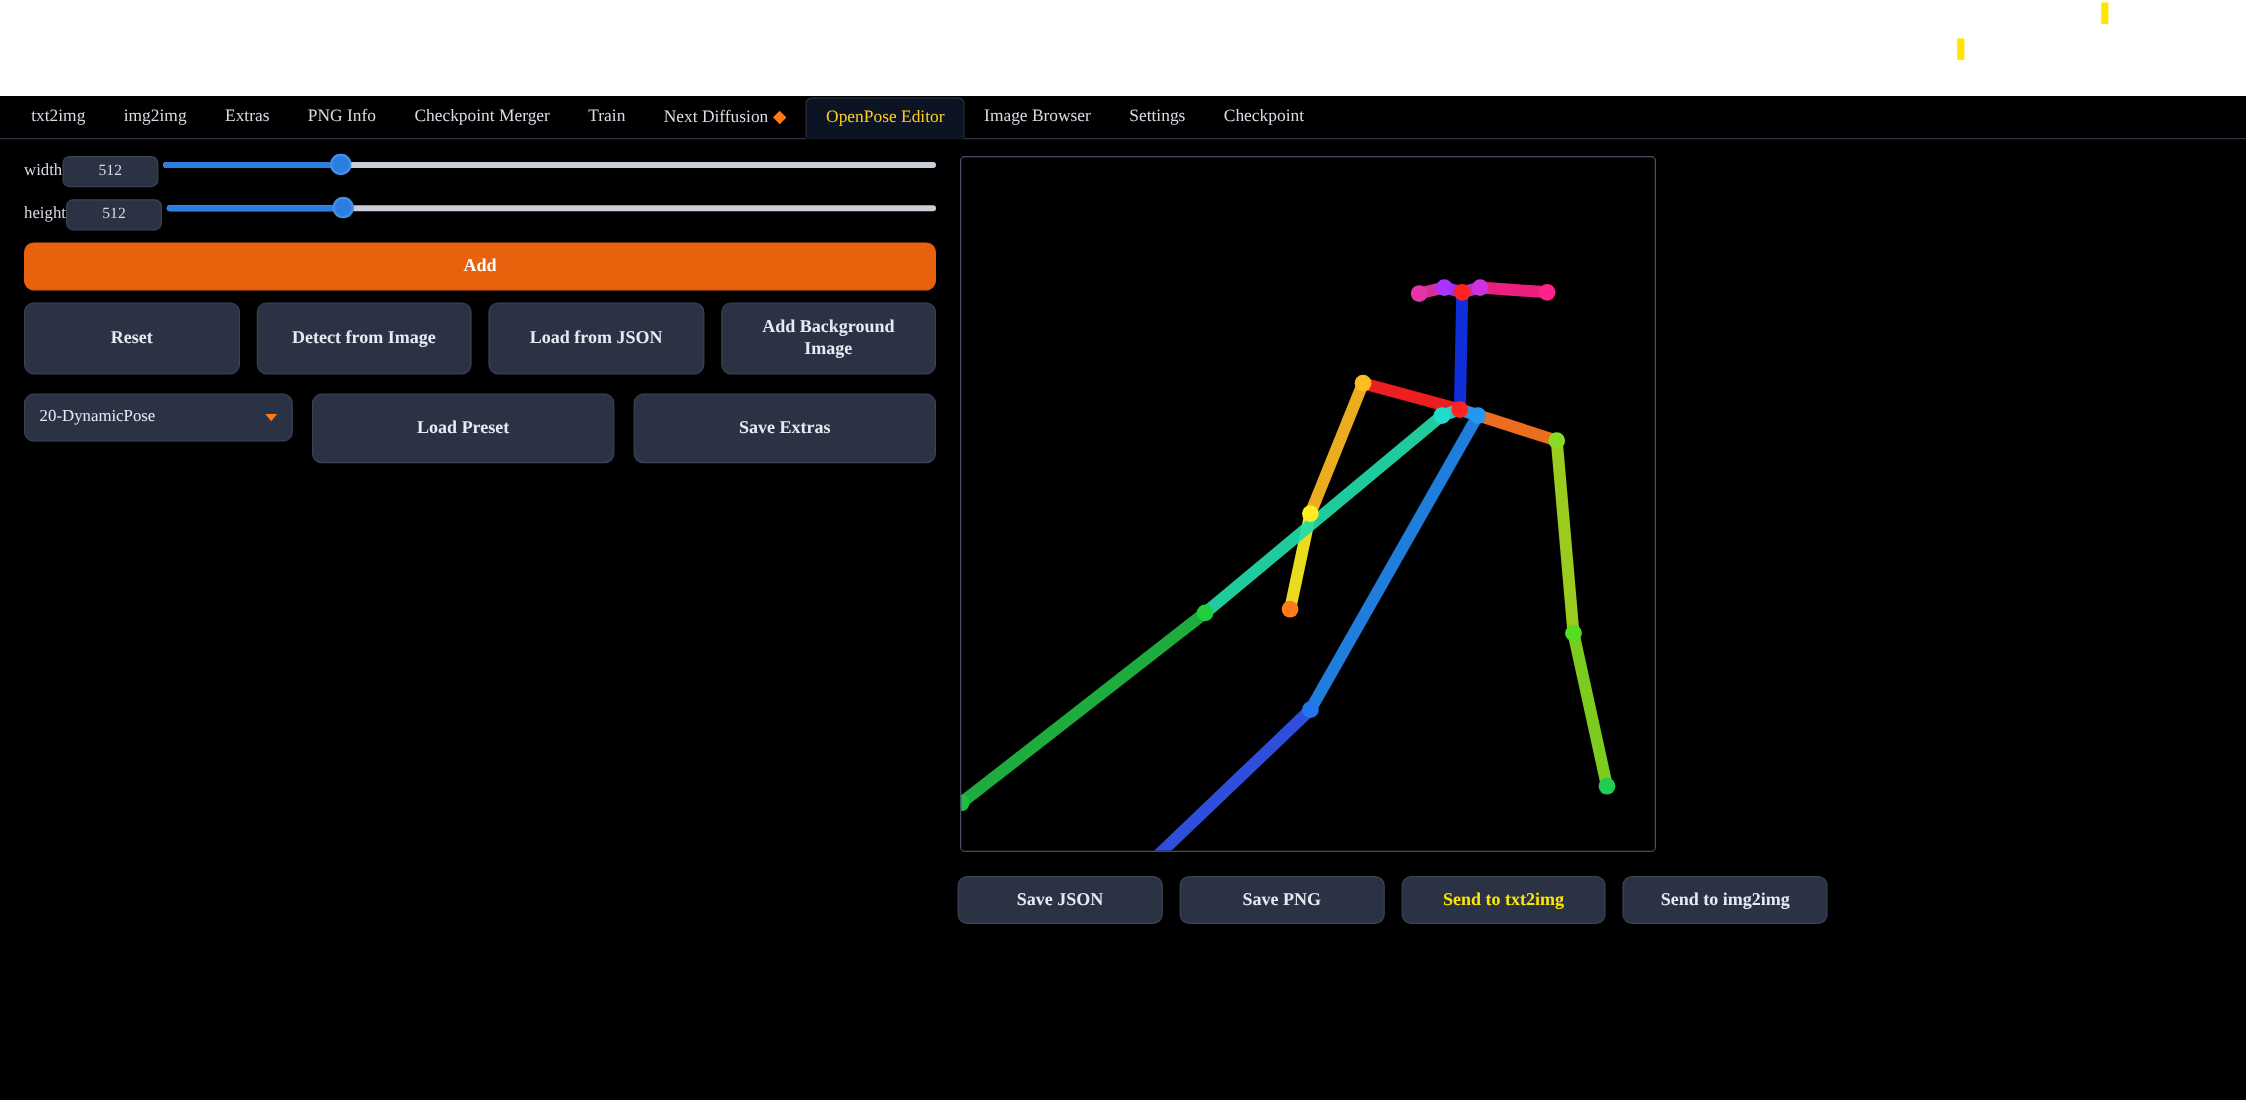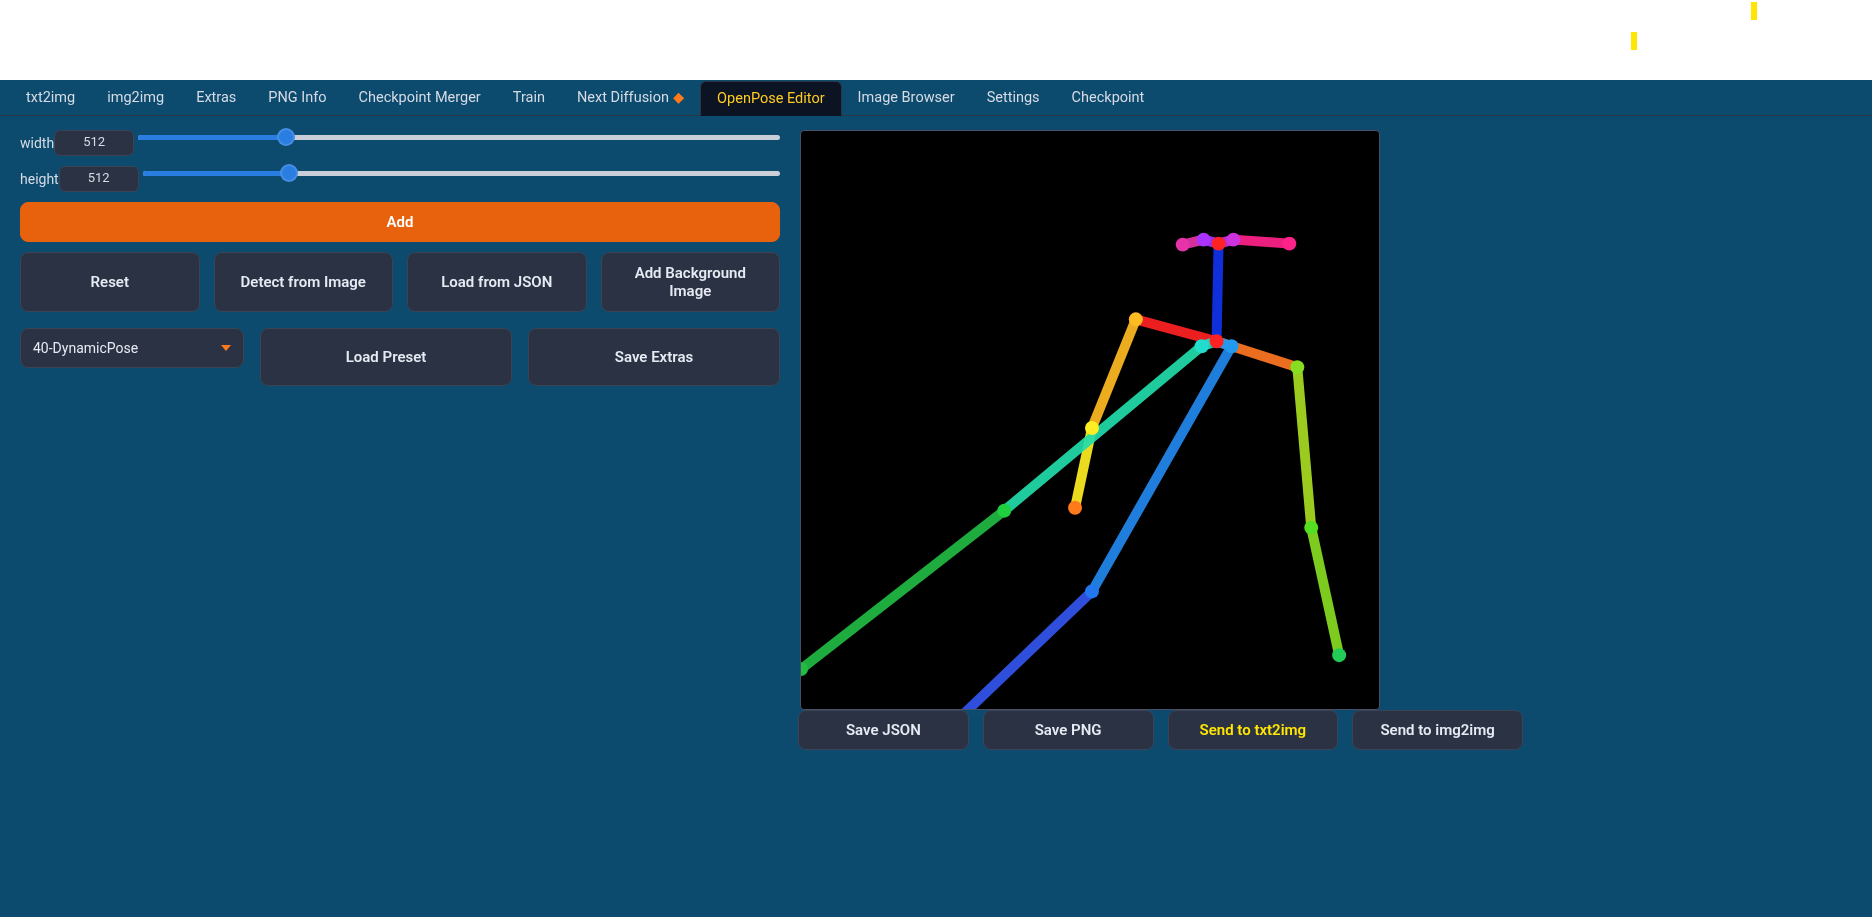--- a/index.html
+++ b/index.html
@@ -3,21 +3,21 @@
 <meta charset="utf-8">
 <style>
   * { box-sizing: border-box; margin: 0; padding: 0; }
   html, body { width: 1872px; height: 917px; font-family: -apple-system, BlinkMacSystemFont, "Segoe UI", Roboto, Arial, sans-serif; }
   body { background: #ffffff; overflow: hidden; }
 
   .top-gap { height: 80px; background: #ffffff; position: relative; }
   .yellow-mark-1 { position: absolute; right: 115px; top: 2px; width: 6px; height: 18px; background: #ffe600; }
   .yellow-mark-2 { position: absolute; right: 235px; top: 32px; width: 6px; height: 18px; background: #ffe600; }
 
-  .app { background: #0c4a6e; color: #d6dbe4; width: 100%; height: calc(100% - 80px); position: relative; }
+  .app { background: #000000; color: #d6dbe4; width: 100%; height: calc(100% - 80px); position: relative; font-family: Liberation Serif, serif; }
 
   
   .tabs { display: flex; align-items: center; height: 36px; padding: 0 10px; border-bottom: 1px solid #2b3647; }
   .tab {
     padding: 8px 16px;
     font-size: 14.5px;
     color: #d6dbe4;
     cursor: pointer;
     user-select: none;
     position: relative;
@@ -28,21 +28,21 @@
     border-bottom: 1px solid #0c1322;
     border-radius: 6px 6px 0 0;
     margin-bottom: -1px;
     background: #0c1322;
   }
   .bolt { color: #ff7a1a; margin-left: 4px; }
 
   
   .main { display: flex; padding: 14px 20px; gap: 20px; }
   .left-col { flex: 0 0 760px; display: flex; flex-direction: column; gap: 10px; }
-  .right-col { flex: 0 0 580px; display: flex; flex-direction: column; gap: 0; }
+  .right-col { flex: 0 0 580px; display: flex; flex-direction: column; gap: 20px; }
 
   
   .slider-block { display: flex; flex-direction: row; gap: 4px; }
   .slider-header { display: flex; justify-content: space-between; align-items: center; }
   .slider-label { font-size: 14px; color: #d6dbe4; }
   .num-box {
     background: #2a3244;
     color: #d6dbe4;
     border: 1px solid #3a4456;
     border-radius: 6px;
@@ -175,21 +175,21 @@
       <div class="row-4">
         <div class="btn">Reset</div>
         <div class="btn">Detect from Image</div>
         <div class="btn">Load from JSON</div>
         <div class="btn">Add Background Image</div>
       </div>
 
       <div>
         <div class="presets-row">
           <div class="select-box">
-            <span>40-DynamicPose</span>
+            <span>20-DynamicPose</span>
             <span class="caret"></span>
           </div>
           <div class="presets-buttons">
             <div class="btn">Load Preset</div>
             <div class="btn">Save Extras</div>
           </div>
         </div>
       </div>
 
     </div>

